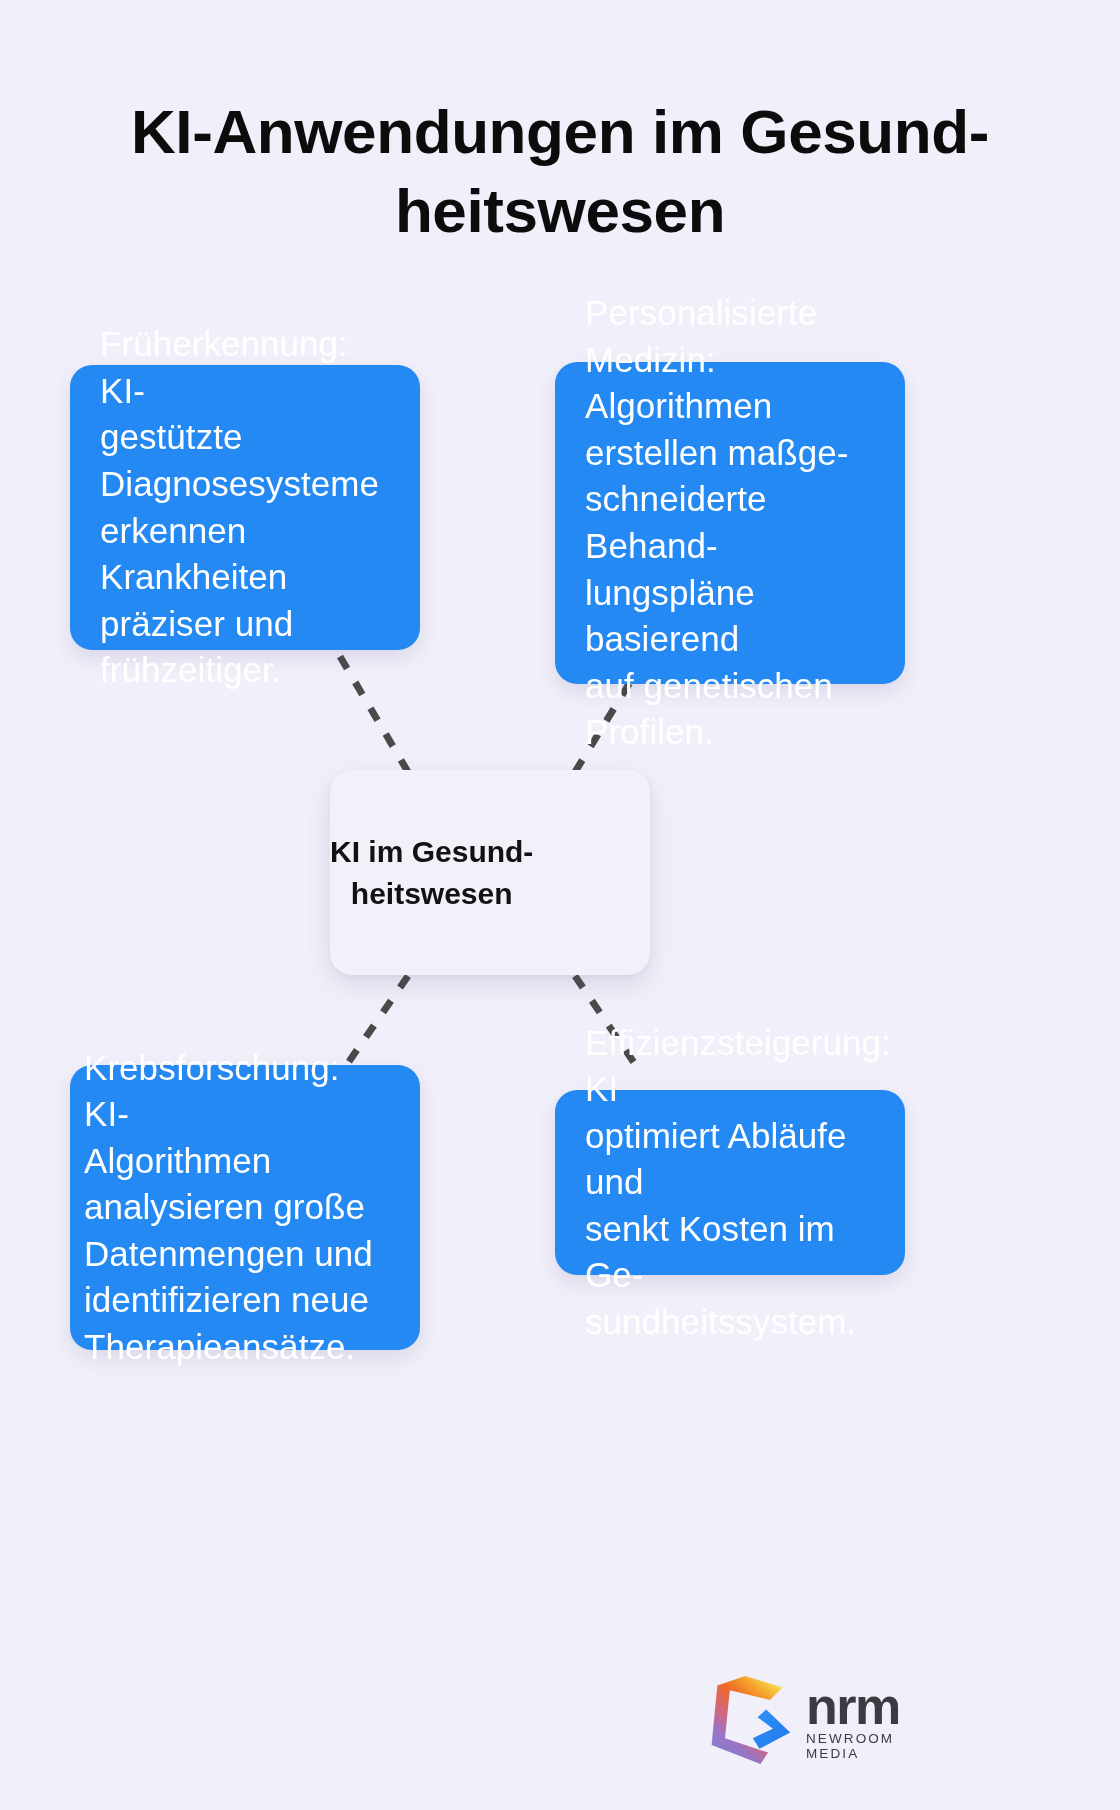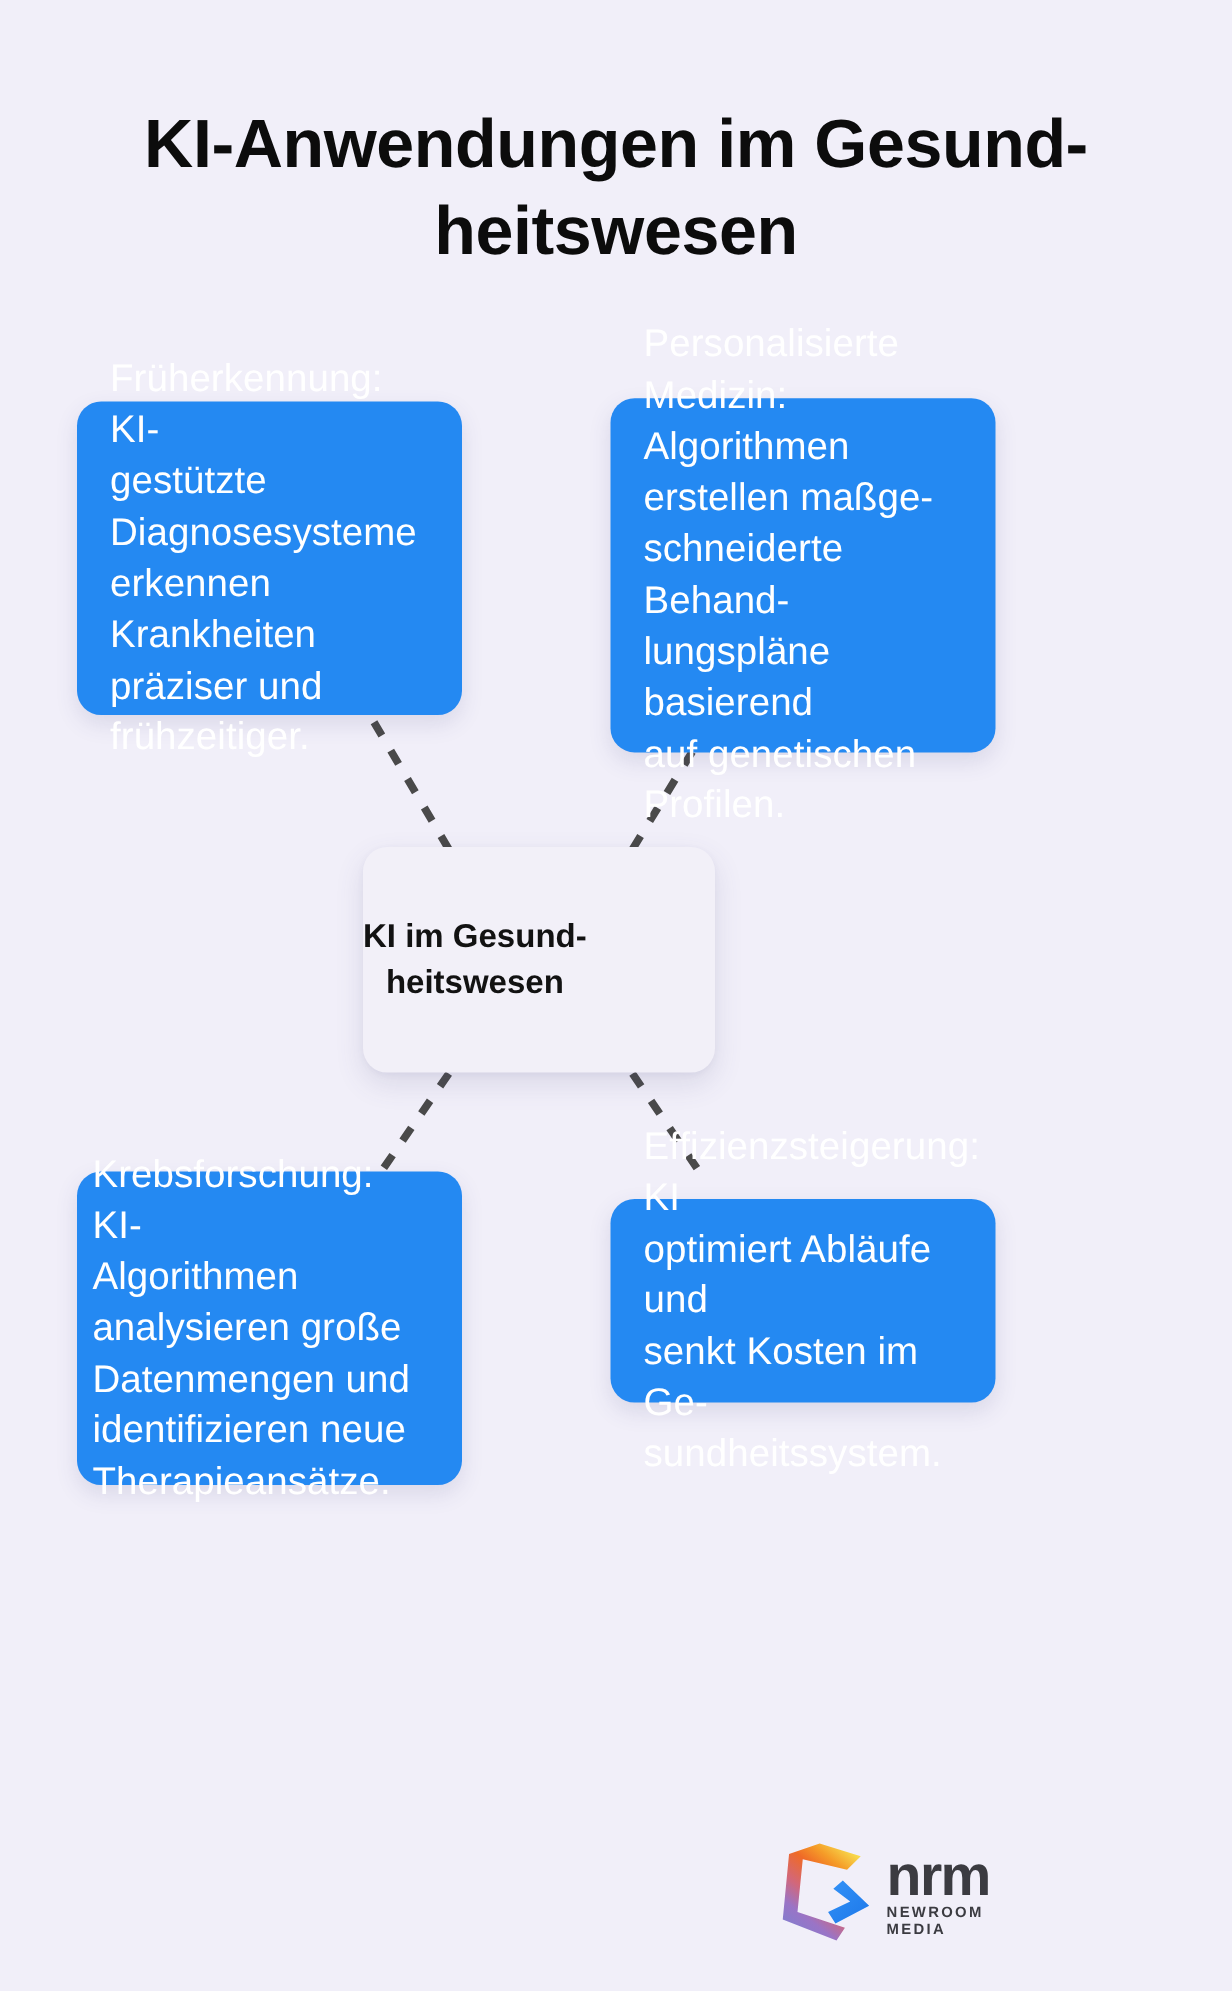--- a/index.html
+++ b/index.html
@@ -114,21 +114,21 @@
   .logo-nrm {
     font-size: 52px;
     font-weight: bold;
     color: #3b3b41;
     line-height: 0.92;
     letter-spacing: -1.5px;
   }
 
   .logo-sub {
     font-size: 13.5px;
-    font-weight: bold;
+    font-weight: normal;
     color: #3b3b41;
     letter-spacing: 2.1px;
     margin-top: 0;
   }
 </style>
 </head>
 <body>
 
 <div id="canvas">
 

